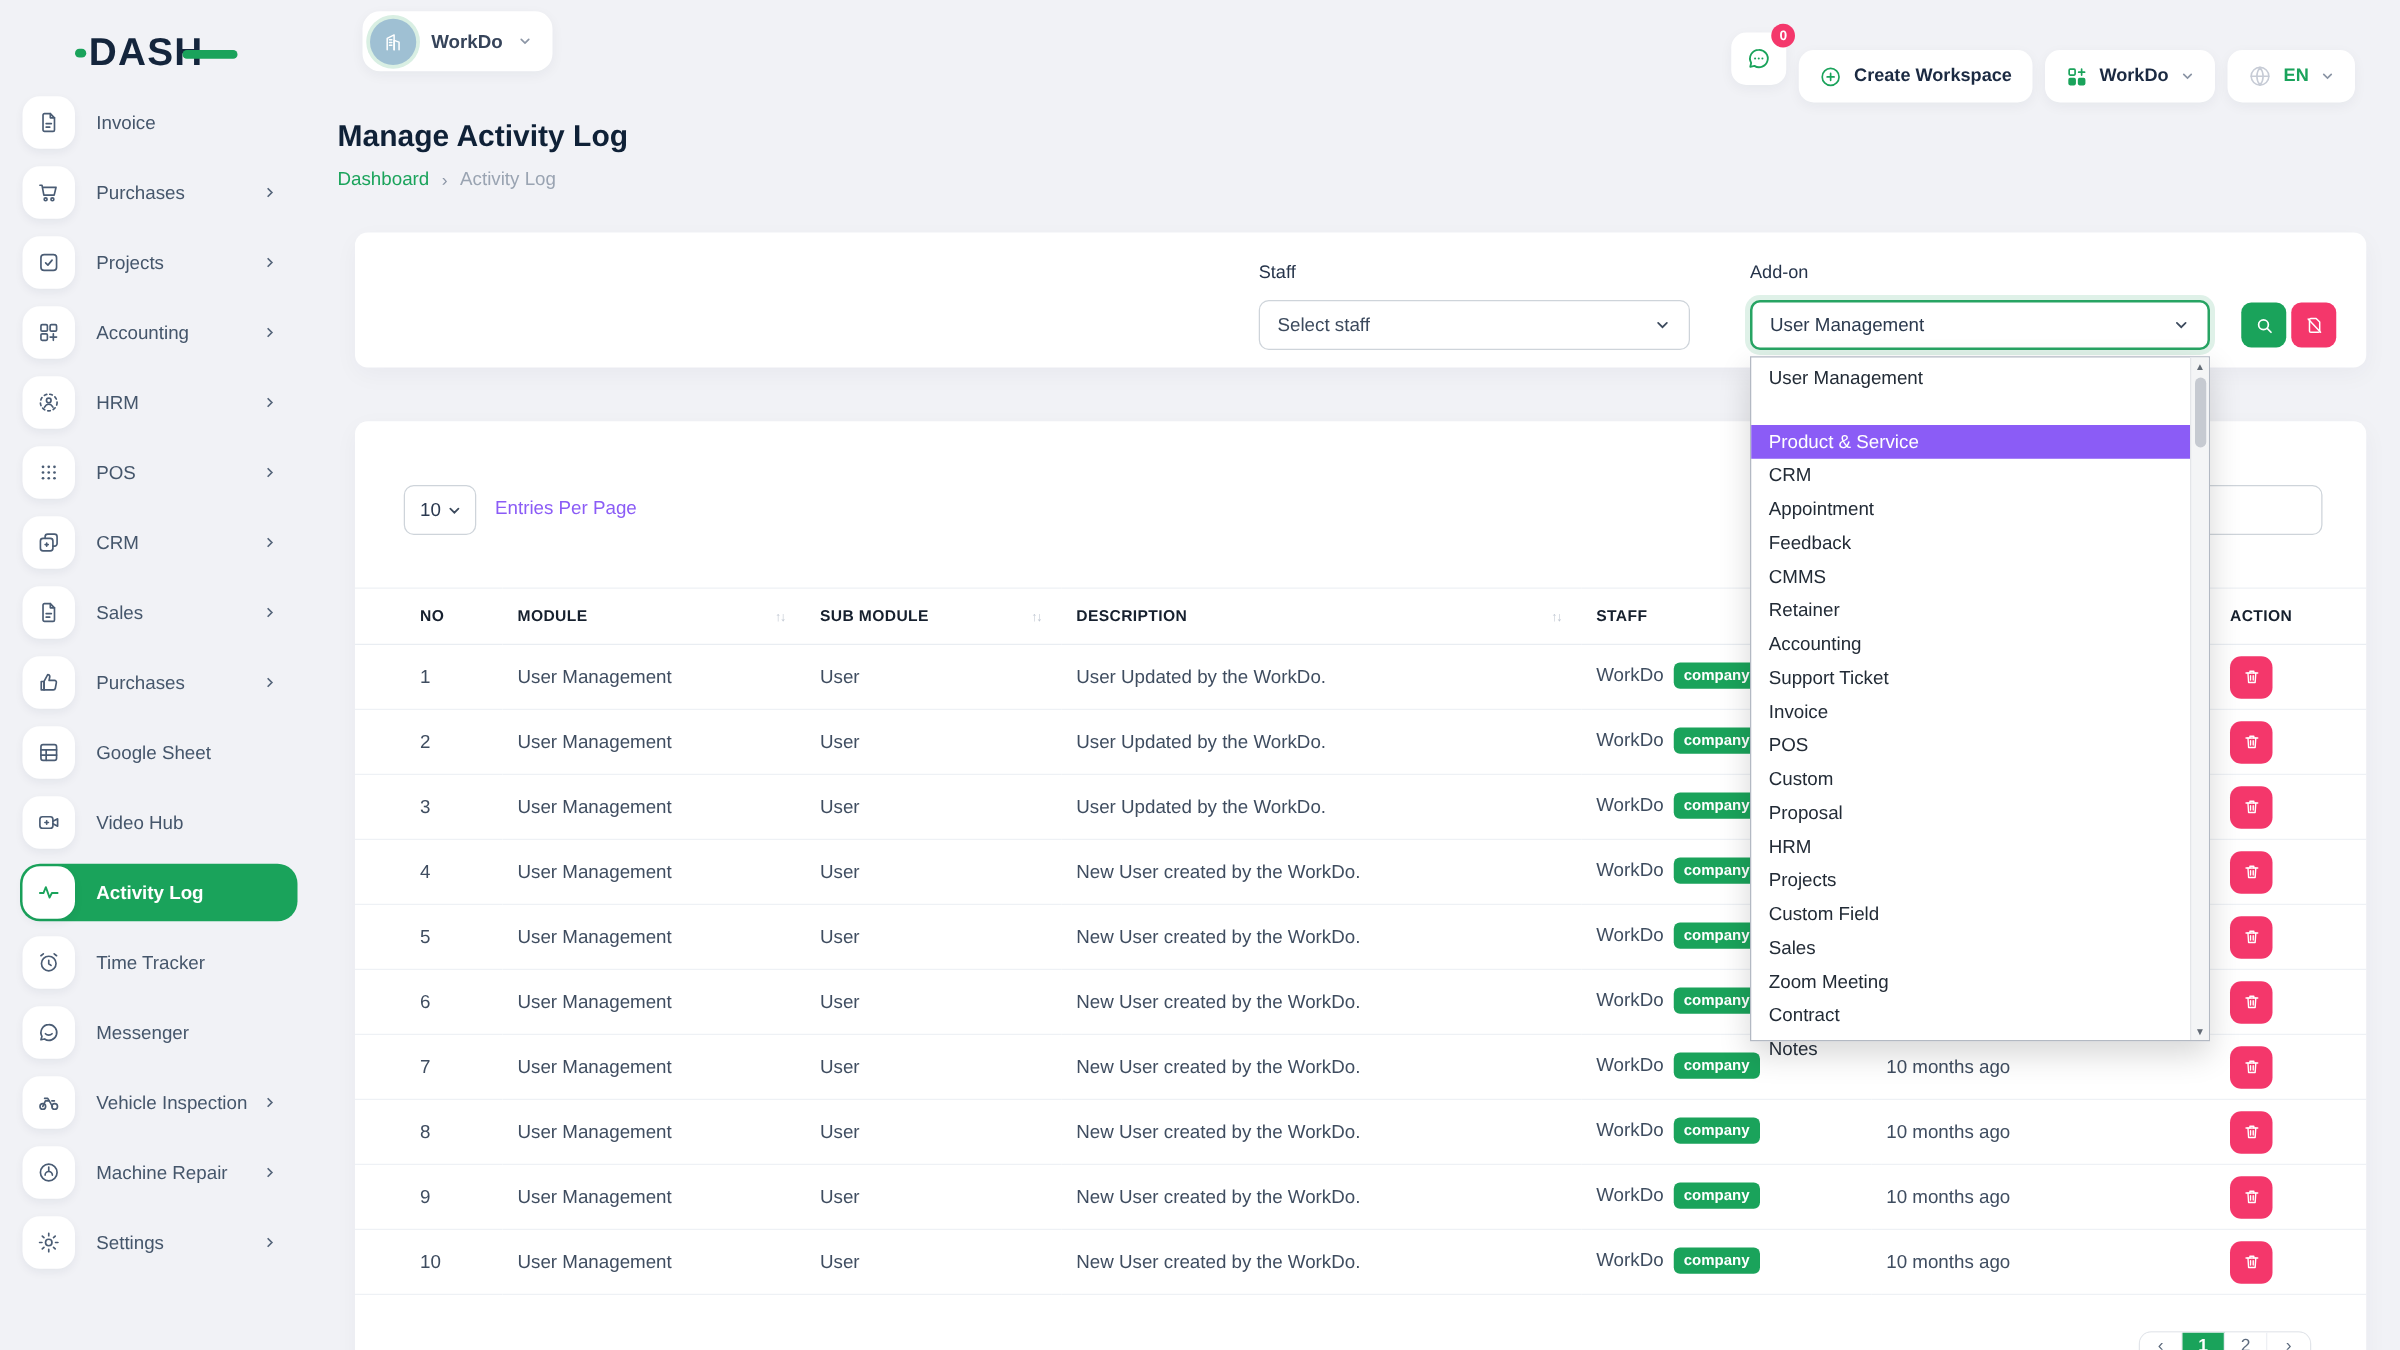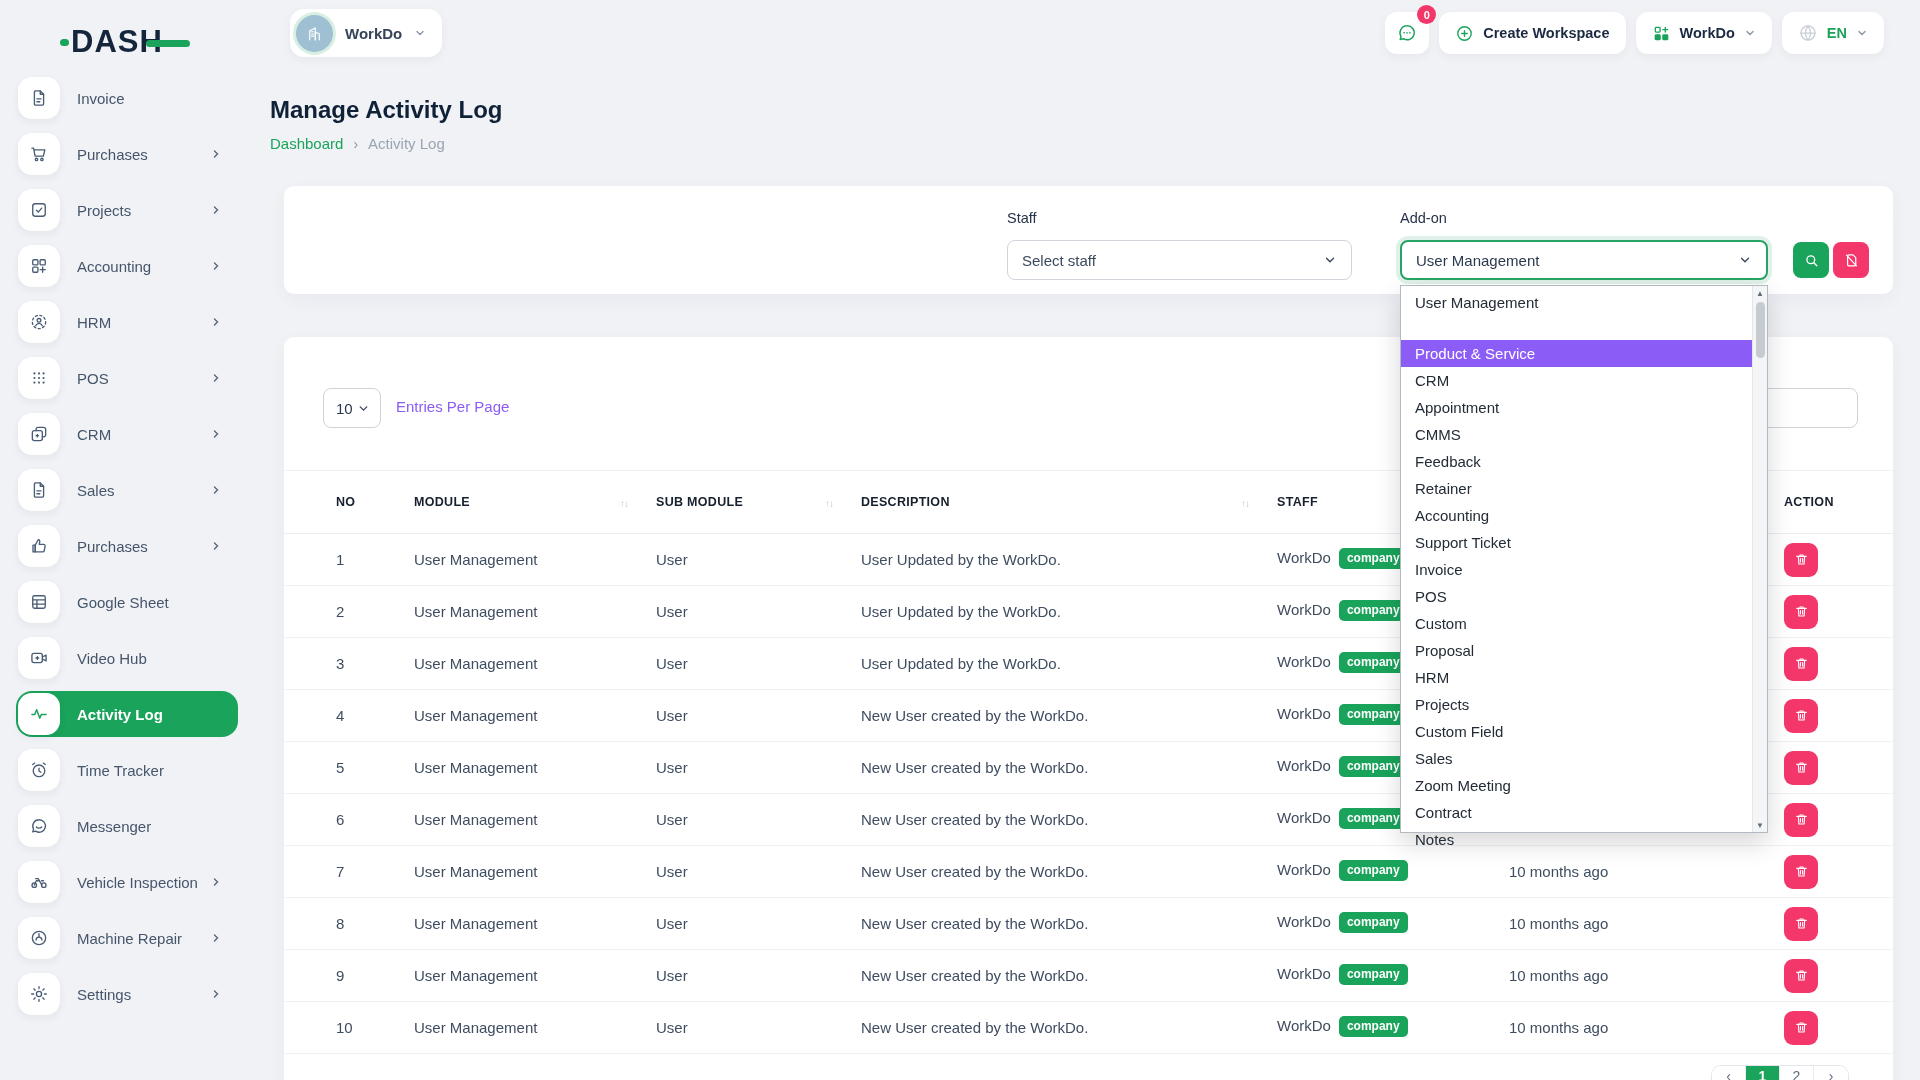--- a/index.html
+++ b/index.html
@@ -32,21 +32,21 @@
     display:flex; align-items:center; justify-content:center; color:#fff; }
   .ws-name { font-size:15px; font-weight:600; color:#36445a; }
   .caret { color:#8b95a5; }
   .top-right { position:absolute; right:36px; top:12px; display:flex; gap:10px; align-items:center; }
   .icon-btn { position:relative; width:44px; height:42px; background:#fff; border:none; border-radius:12px;
     display:flex; align-items:center; justify-content:center; cursor:pointer; color:#1aa35b; box-shadow:0 3px 10px rgba(20,37,63,.05); }
   .badge-count { position:absolute; top:-7px; right:-7px; min-width:19px; height:19px; border-radius:10px;
     background:#f4376b; color:#fff; font-size:11px; font-weight:700; display:flex; align-items:center; justify-content:center; padding:0 4px; }
   .pill-btn { height:42px; background:#fff; border:none; border-radius:12px; display:flex; align-items:center;
     gap:9px; padding:0 16px; font-size:14.5px; font-weight:600; color:#1b2a42; cursor:pointer;
-    font-family:"Liberation Sans", sans-serif; box-shadow:0 3px 10px rgba(20,37,63,.05); }
+    font-family:"Liberation Sans", sans-serif; box-shadow:0 3px 10px rgba(20,37,63,.05);margin-top:28px; }
   .lang-code { color:#1aa35b; font-weight:700; }
 
   
   .page-head { position:absolute; left:270px; top:96px; }
   .page-title { font-size:24px; font-weight:800; color:#0f2137; }
   .breadcrumb { margin-top:11px; font-size:15px; display:flex; align-items:center; gap:10px; }
   .bc-link { color:#1aa35b; cursor:pointer; text-decoration:none; }
   .bc-sep { color:#8b95a5; font-size:14px; }
   .bc-current { color:#9aa4b2; }
 
@@ -80,21 +80,21 @@
     border-radius:10px; box-shadow:0 6px 20px rgba(24,34,64,.04); }
   .entries-select { position:absolute; left:39px; top:51px; width:58px; height:40px; border:1px solid #ced4da; border-radius:8px;
     background:#fff; display:flex; align-items:center; justify-content:space-between; padding:0 10px 0 12px;
     font-size:15px; color:#2b3950; cursor:pointer; }
   .entries-label { position:absolute; left:112px; top:61px; font-size:15px; color:#8b5cf6; }
   .table-search { position:absolute; left:1234px; top:51px; width:340px; height:40px; border:1px solid #ced4da;
     border-radius:8px; font-size:15px; padding:0 14px; color:#3c4a5d; background:#fff; outline:none; }
   table { position:absolute; top:133px; left:0; width:1609px; border-collapse:collapse; table-layout:fixed; }
   col.c0{width:118px;} col.c1{width:242px;} col.c2{width:205px;} col.c3{width:416px;}
   col.c4{width:232px;} col.c5{width:275px;} col.c6{width:121px;}
-  thead th { height:63px; text-align:left; font-size:12.5px; font-weight:700; letter-spacing:.3px; color:#16202e;
+  thead th { height:45px; text-align:left; font-size:12.5px; font-weight:700; letter-spacing:.3px; color:#16202e;
     border-top:1px solid #eef1f5; border-bottom:1px solid #e9edf2; padding:0 0 0 12px; }
   thead th:first-child { padding-left:52px; }
   .sort { float:right; margin-right:16px; margin-top:3px; font-size:10px; color:#c0c7d2; letter-spacing:-1px; cursor:pointer; }
   tbody td { height:52px; font-size:15px; color:#3f4d60; border-bottom:1px solid #eef1f5; padding:0 0 0 12px; }
   tbody td:first-child { padding-left:52px; }
   .badge { display:inline-block; margin-left:8px; background:#1aa35b; color:#fff; font-size:12px; font-weight:600;
     padding:3px 8px 4px; border-radius:5px; position:relative; top:-1px; }
   .trash-btn { width:34px; height:34px; border:none; border-radius:9px; background:#f4376b; color:#fff;
     display:flex; align-items:center; justify-content:center; cursor:pointer; }
   .pagination { position:absolute; top:728px; right:44px; display:flex; border:1px solid #e2e5ea; border-radius:10px;
@@ -480,22 +480,22 @@
       </span>
   </button>
 </div>
 
 <div class="listbox">
   <div>
       <div class="opt">User Management</div>
       <div class="opt hl">Product &amp; Service</div>
       <div class="opt">CRM</div>
       <div class="opt">Appointment</div>
+      <div class="opt">Feedback</div>
       <div class="opt">CMMS</div>
-      <div class="opt">Feedback</div>
       <div class="opt">Retainer</div>
       <div class="opt">Accounting</div>
       <div class="opt">Support Ticket</div>
       <div class="opt">Invoice</div>
       <div class="opt">POS</div>
       <div class="opt">Custom</div>
       <div class="opt">Proposal</div>
       <div class="opt">HRM</div>
       <div class="opt">Projects</div>
       <div class="opt">Custom Field</div>

